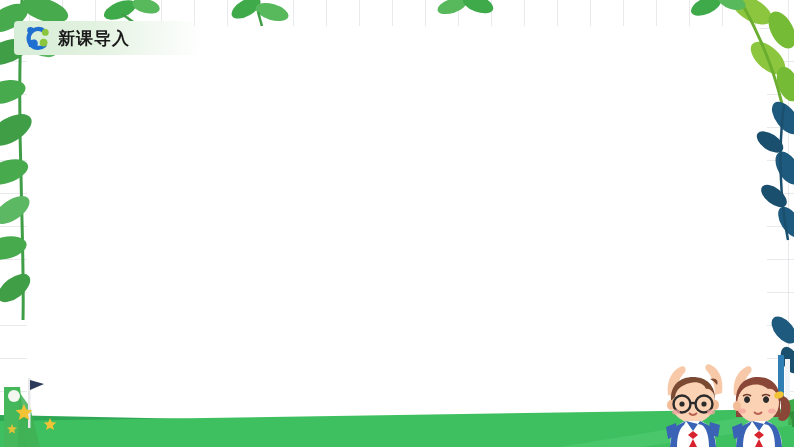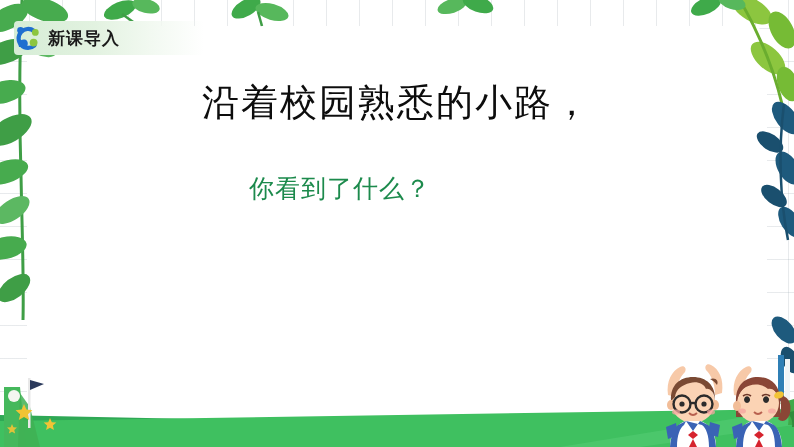--- a/index.html
+++ b/index.html
@@ -57,20 +57,21 @@
   .banner {
     position: absolute;
     left: 14px;
     top: 21px;
     width: 190px;
     height: 34px;
     border-radius: 4px;
     background: linear-gradient(to right, #d6edd6 0%, #e2f2e0 42%, #f2f9f1 72%, rgba(255,255,255,0) 100%);
     display: flex;
     align-items: center;
+    padding-left: 10px;
     box-sizing: border-box;
   }
   .banner-logo {
     width: 26px;
     height: 26px;
     flex: 0 0 26px;
     margin-right: 8px;
   }
   .banner-title {
     font-family: "DejaVu Sans", "Liberation Sans", sans-serif;
@@ -238,24 +239,22 @@
 
       <path d="M5,22 C3.5,17 7,13.5 11,14.6 C14.2,15.5 14.6,20 12.4,22 Z" fill="#1f6fd0"></path>
 
       <circle cx="21.3" cy="7.4" r="3.4" fill="#8cc63f"></circle>
 
       <circle cx="19.6" cy="17.6" r="3.9" fill="#8cc63f"></circle>
     </svg>
     <span class="banner-title">新课导入</span>
   </div>
 
-  <div class="heading">沿着校园熟悉的小路，</div>
 
   <div class="questions">
-    <div class="q-line">你看到了什么？</div>
   </div>
 
   <svg class="kids" viewBox="0 0 164 92" xmlns="http://www.w3.org/2000/svg">
     <defs>
       <clipPath id="kidsClip">
           <rect x="0" y="0" width="164" height="92"></rect>
         </clipPath>
     </defs>
     <g clip-path="url(#kidsClip)">
 

